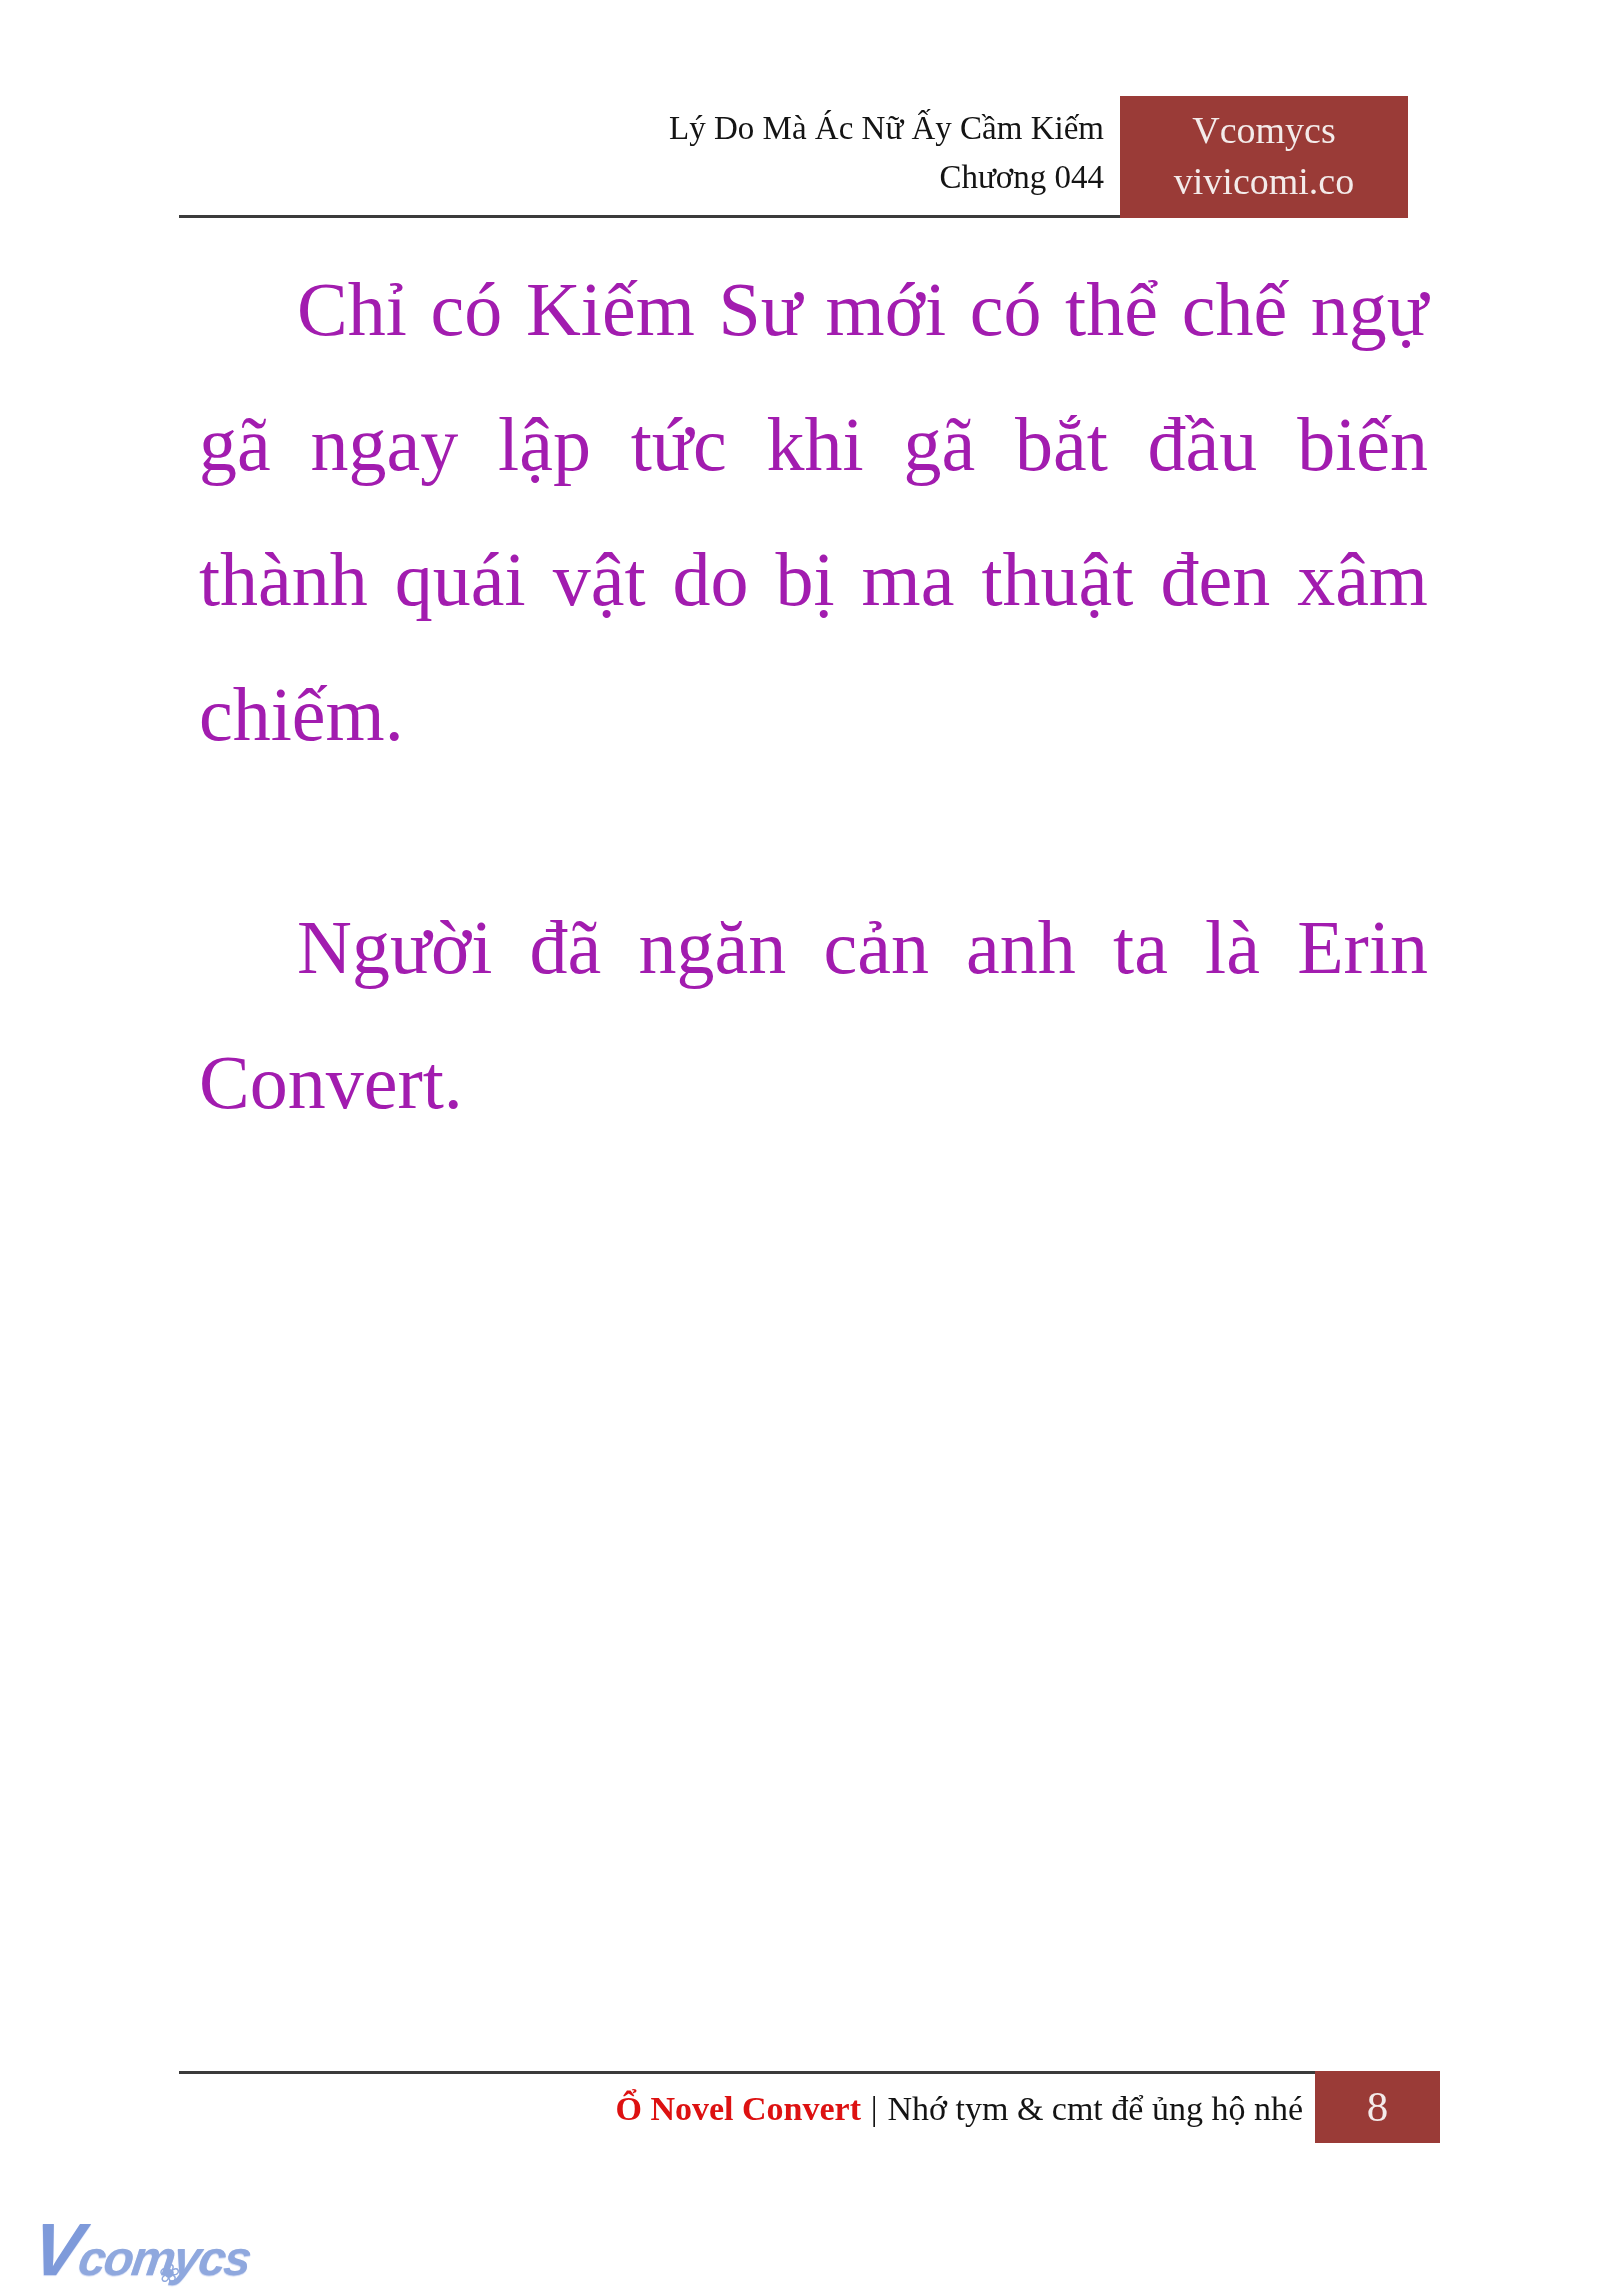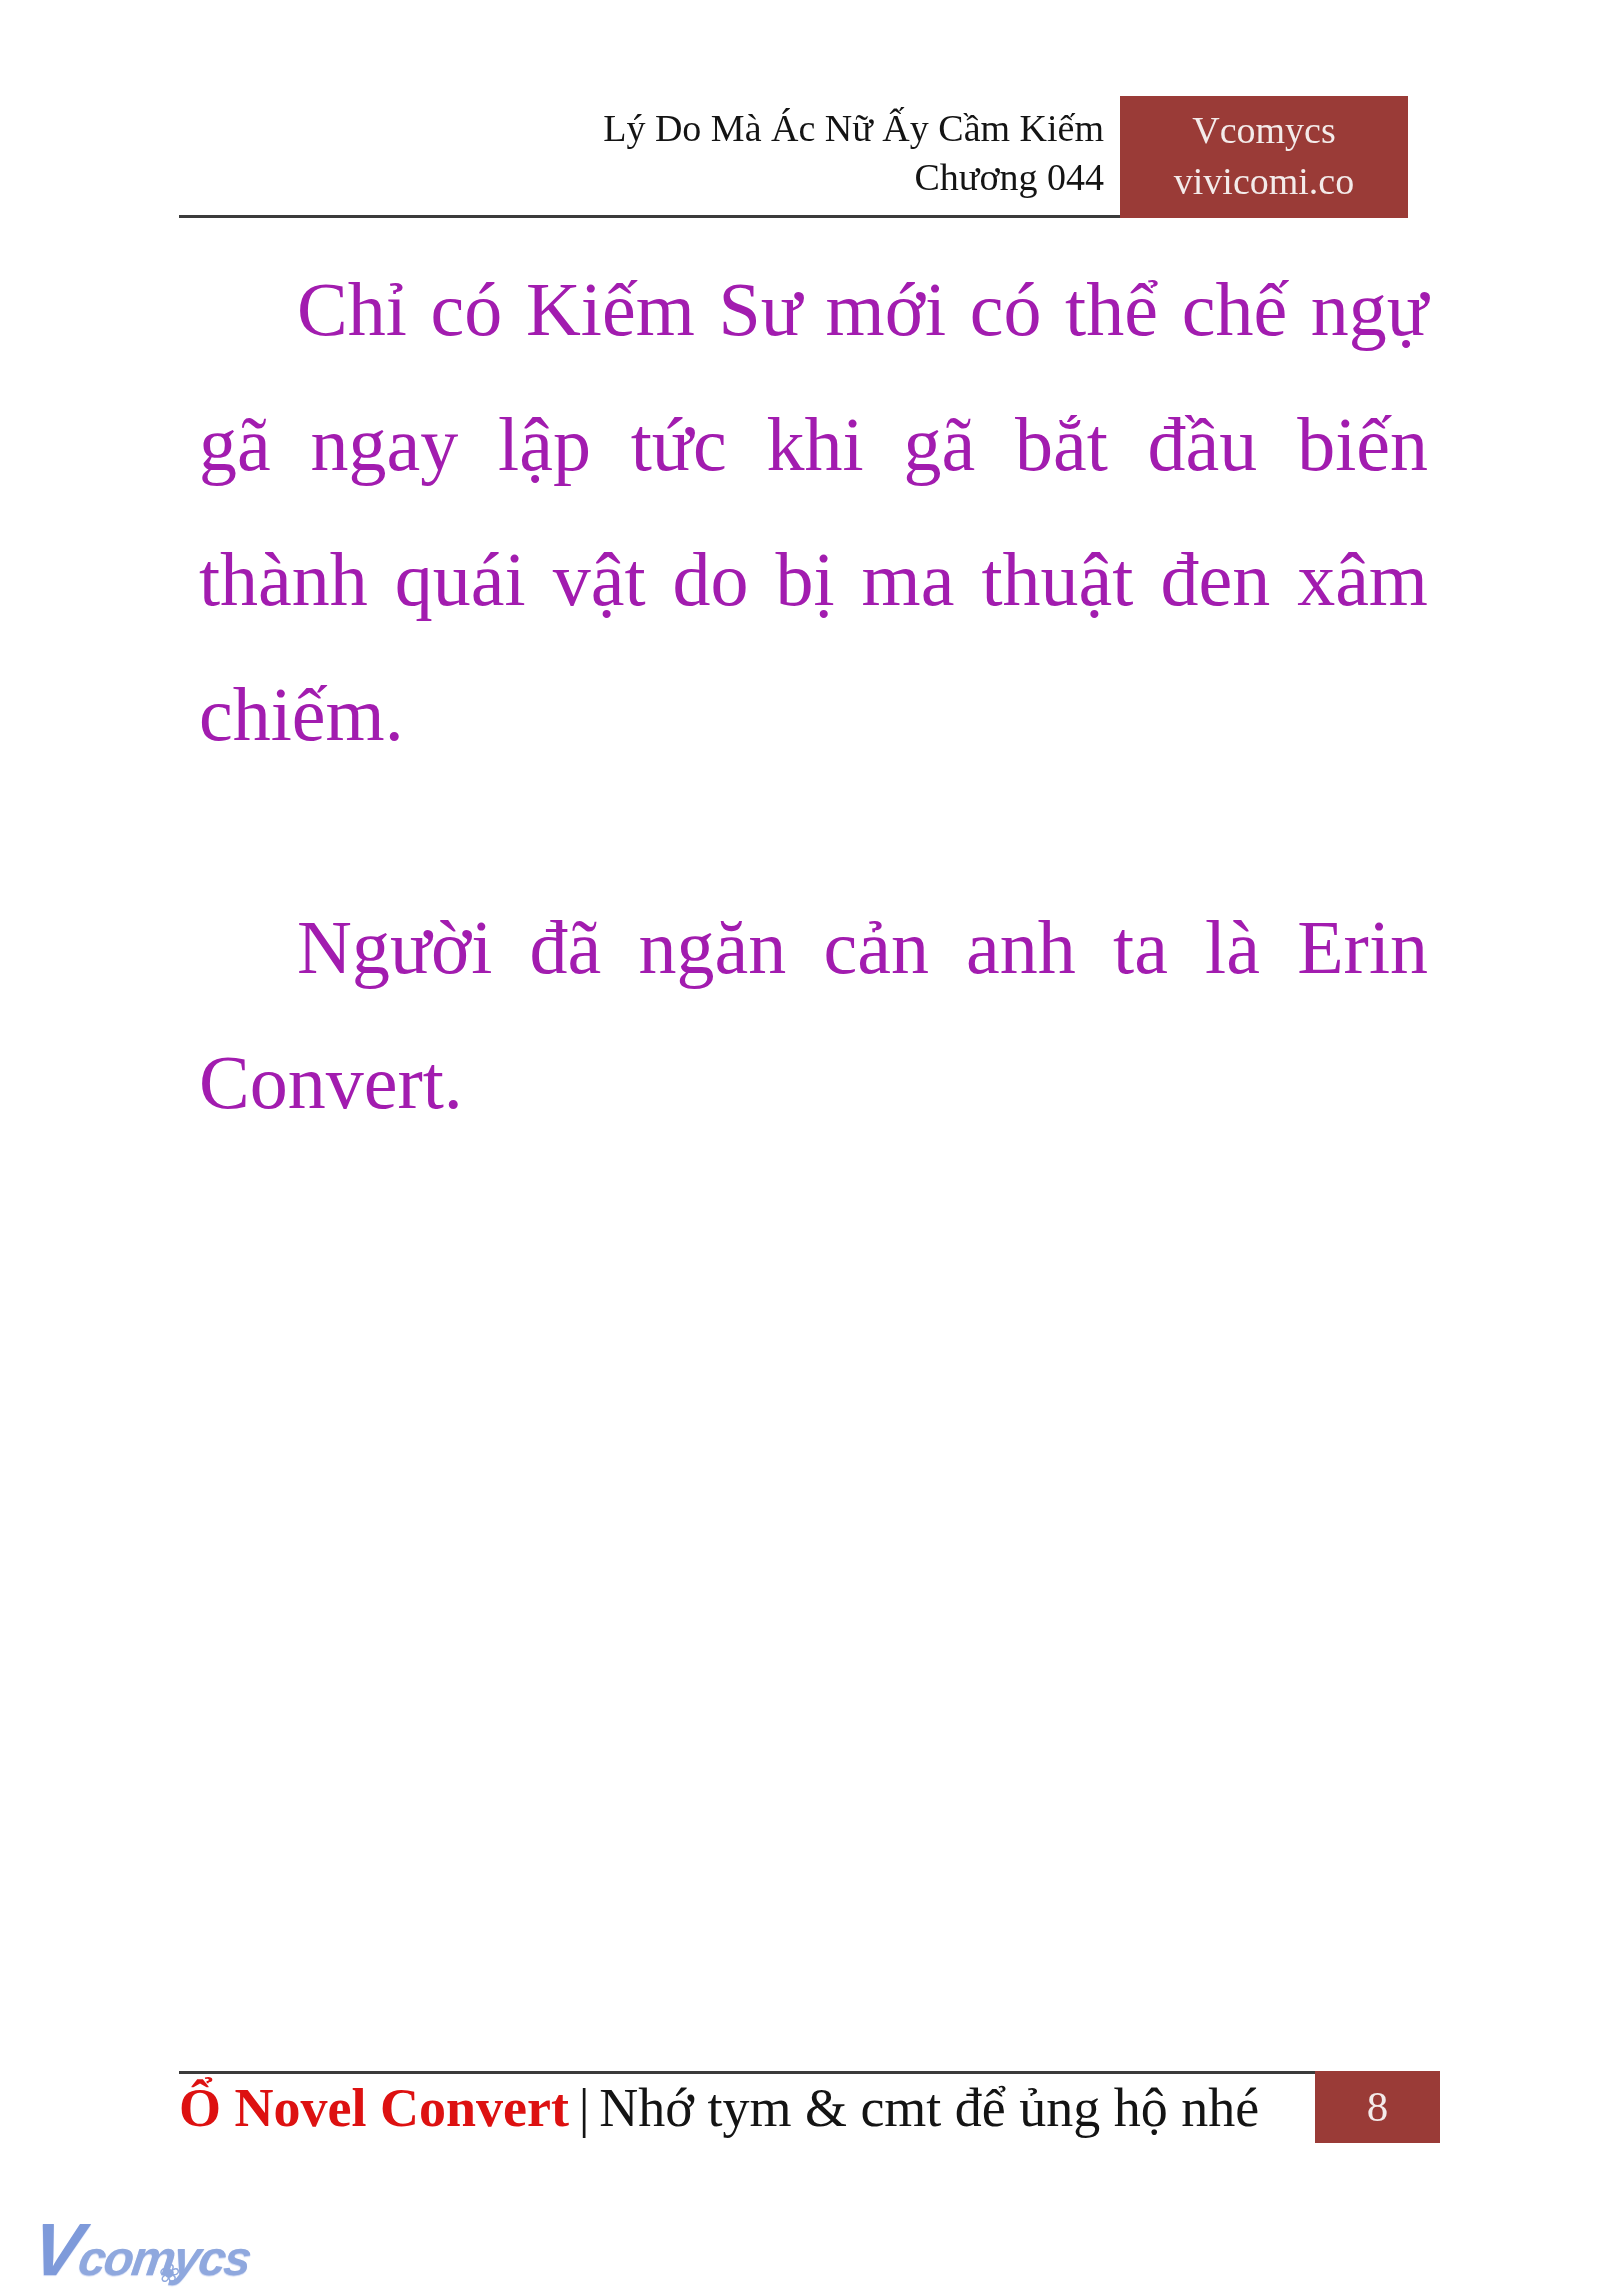--- a/index.html
+++ b/index.html
@@ -15,21 +15,21 @@
     overflow: hidden;
     font-family: "Liberation Serif", serif;
   }
 
   
   .titles {
     position: absolute;
     top: 104px;
     right: 518px;
     text-align: right;
-    font-size: 38px;
+    font-size: 33px;
     line-height: 49px;
     color: #141414;
     white-space: nowrap;
   }
   .badge {
     position: absolute;
     left: 1120px;
     top: 96px;
     width: 288px;
     height: 122px;
@@ -72,21 +72,22 @@
   .footer-rule {
     left: 179px;
     top: 2071px;
     width: 1136px;
   }
   .footer-text {
     position: absolute;
     left: 179px;
     top: 2078px;
     width: 1124px;
-    font-size: 54px;
+    text-align: right;
+    font-size: 34px;
     line-height: 61px;
     color: #141414;
     white-space: nowrap;
   }
   .brand {
     color: #dd1111;
     font-weight: bold;
   }
   .sep {
     padding: 0 9.8px;

